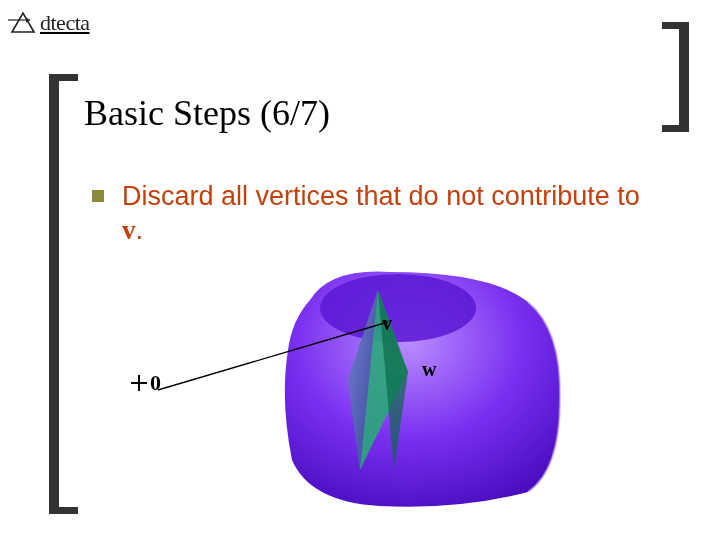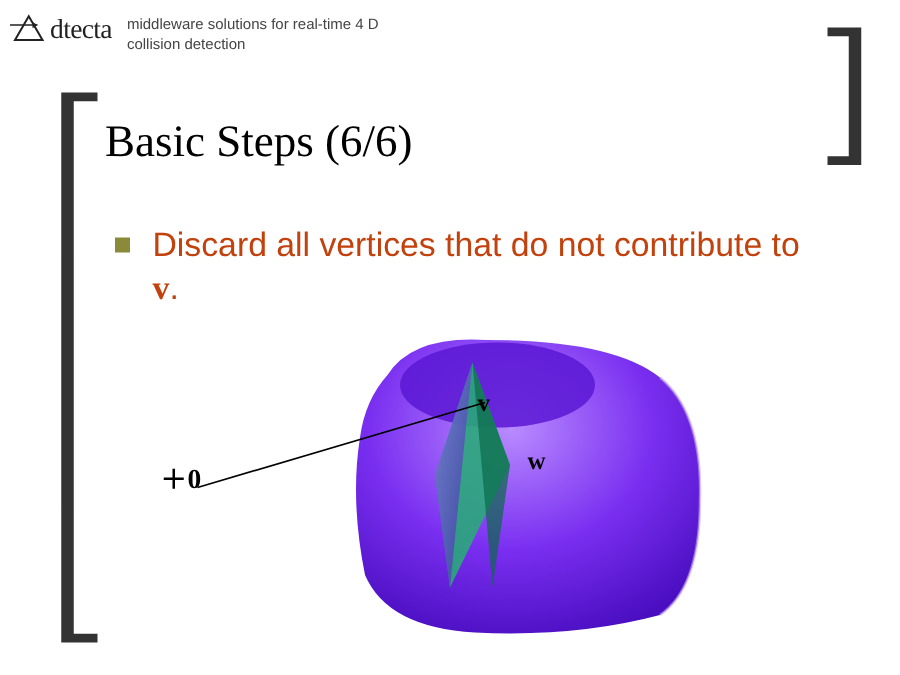--- a/index.html
+++ b/index.html
@@ -16,20 +16,21 @@
     top: 10px;
     left: 8px;
     display: flex;
     align-items: flex-start;
     gap: 12px;
   }
   .logo {
     display: flex;
     align-items: center;
     gap: 2px;
+    text-decoration: underline;
   }
   .logo-mark {
     width: 30px;
     height: 26px;
     position: relative;
   }
   .logo-text {
     font-family: Georgia, 'Times New Roman', serif;
     font-size: 22px;
     font-weight: 400;
@@ -140,35 +141,34 @@
   <div class="logo">
     <span class="logo-mark">
       <svg width="30" height="26" viewBox="0 0 30 26">
         <polygon points="4,22 26,22 15,3" fill="none" stroke="#222" stroke-width="1.6"></polygon>
         <line x1="0" y1="10" x2="22" y2="10" stroke="#222" stroke-width="1.2"></line>
         <polygon points="22,10 18,7.5 18,12.5" fill="#222"></polygon>
       </svg>
     </span>
     <span class="logo-text">dtecta</span>
   </div>
-  <div class="tagline">middleware solutions for real-time 4 D collision detection</div>
 </div>
 
 <div class="bracket-left">
   <svg width="36" height="440" viewBox="0 0 36 440">
     <path d="M30 2 L6 2 L6 438 L30 438" fill="none" stroke="#333" stroke-width="10"></path>
   </svg>
 </div>
 <div class="bracket-right">
   <svg width="30" height="110" viewBox="0 0 30 110">
     <path d="M2 2 L24 2 L24 108 L2 108" fill="none" stroke="#333" stroke-width="10"></path>
   </svg>
 </div>
 
-<div class="title">Basic Steps (6/6)</div>
+<div class="title">Basic Steps (6/7)</div>
 
 <div class="body-area">
   <div class="bullet-row">
     <div class="bullet-mark"></div>
     <div class="bullet-text">
       <span>Discard all vertices that do not contribute to </span><span class="var-v">v</span><span>.</span>
     </div>
   </div>
 </div>
 

